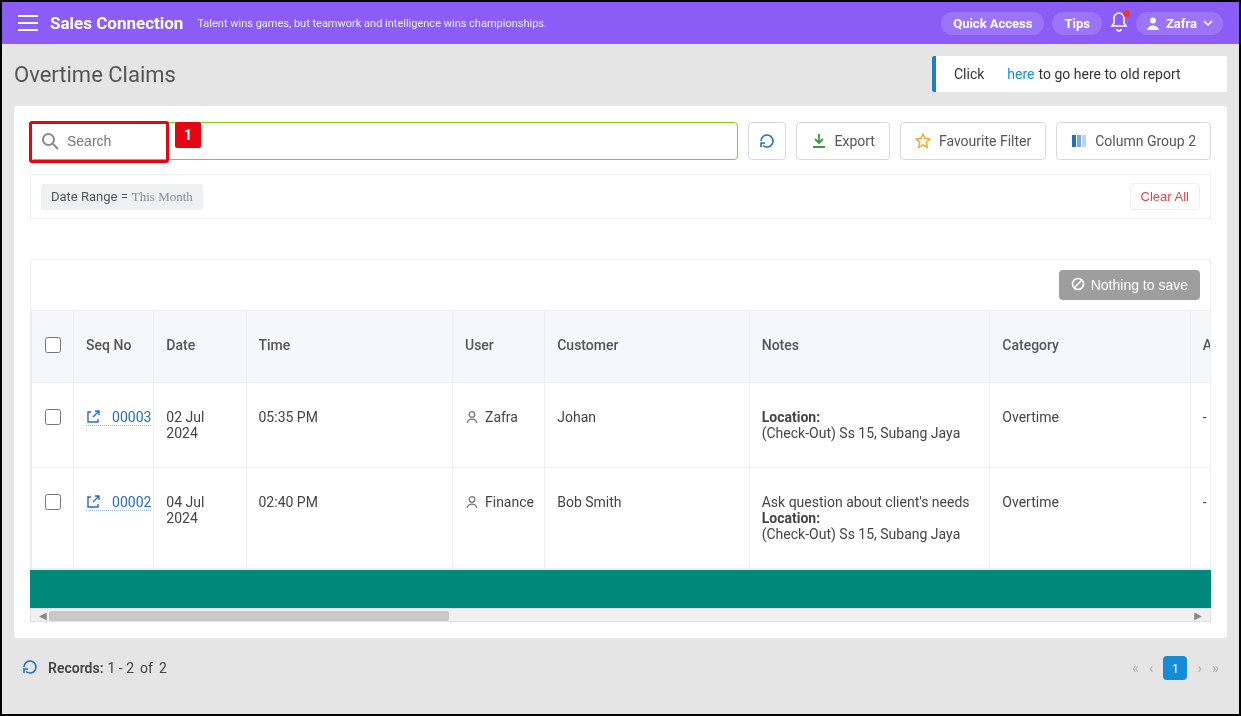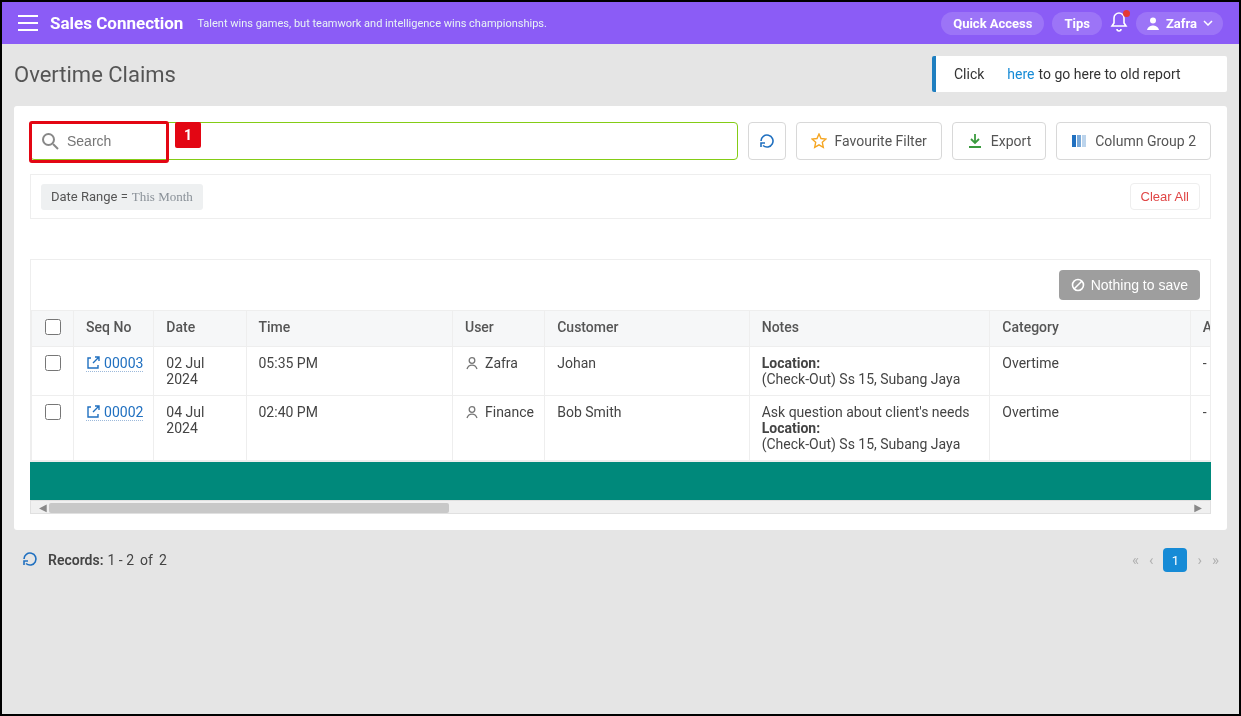--- a/index.html
+++ b/index.html
@@ -149,47 +149,47 @@
     padding: 10px 10px;
     display: flex; justify-content: flex-end;
   }
   .nothing-btn {
     background: #9e9e9e;
     color: #fff;
     border: none;
     border-radius: 4px;
     padding: 7px 12px;
     font-size: 14px;
-    display: flex; align-items: center; gap: 6px;
+    display: flex; align-items: flex-start; gap: 6px;
     cursor: default;
     margin-left: 8px;
   }
 
   .grid {
     border: 1px solid #eee;
     border-top: none;
     width: 100%;
     overflow: hidden;
   }
   .grid table { border-collapse: collapse; width: 1210px; table-layout: fixed; }
   .grid th, .grid td {
     border: 1px solid #eee;
-    padding: 8px 12px;
+    padding: 26px 12px;
     text-align: left;
     font-size: 14px;
     color: #444;
     vertical-align: top;
   }
   .grid th {
     background: #f6f7f8;
     font-weight: 500;
     color: #555;
   }
   .grid td.chkcell, .grid th.chkcell { width: 42px; text-align: center; }
-  .seq-link { color: #2070c0; text-decoration: none; border-bottom: 1px dotted #9cb9db; display:inline-flex; align-items:center; gap:4px; }
+  .seq-link { color: #2070c0; text-decoration: none; border-bottom: 1px dotted #9cb9db; display:inline-flex; align-items:center; gap:12px; }
   .notes strong { font-weight: 700; }
   input[type=checkbox] {
     width: 16px; height: 16px;
     accent-color: #888;
   }
 
   .teal-strip { height: 38px; background: #00897b; border: 1px solid #00897b; }
 
   .hscroll-track {
     height: 14px;
@@ -290,29 +290,29 @@
         <div class="highlight-box"></div>
         <div class="callout">1</div>
       </div>
       <div class="tool-btn icon-only">
         <svg width="16" height="16" viewBox="0 0 16 16">
             <path d="M2 8a6 6 0 1 1 2 4.5M2 14v-4h4" fill="none" stroke="#2070c0" stroke-width="1.6"></path>
           </svg>
       </div>
       <div class="tool-btn">
         <svg width="16" height="16" viewBox="0 0 16 16">
-            <path d="M8 1l2 4.5 5 .5-3.7 3.3 1 5L8 11.8 3.7 14.3l1-5L1 6l5-.5z" fill="none" stroke="#f5a623" stroke-width="1.4"></path>
-          </svg>
-        <span>Favourite Filter</span>
+            <path d="M8 1v9m-4-4l4 4 4-4M2 14h12" fill="none" stroke="#3a9a3e" stroke-width="1.8"></path>
+          </svg>
+        <span>Export</span>
       </div>
       <div class="tool-btn">
         <svg width="16" height="16" viewBox="0 0 16 16">
-            <path d="M8 1v9m-4-4l4 4 4-4M2 14h12" fill="none" stroke="#3a9a3e" stroke-width="1.8"></path>
-          </svg>
-        <span>Export</span>
+            <path d="M8 1l2 4.5 5 .5-3.7 3.3 1 5L8 11.8 3.7 14.3l1-5L1 6l5-.5z" fill="none" stroke="#f5a623" stroke-width="1.4"></path>
+          </svg>
+        <span>Favourite Filter</span>
       </div>
       <div class="tool-btn">
         <svg width="16" height="16" viewBox="0 0 16 16">
             <rect x="1" y="2" width="4" height="12" fill="#2070c0"></rect>
             <rect x="6" y="2" width="4" height="12" fill="#2070c0" opacity="0.6"></rect>
             <rect x="11" y="2" width="4" height="12" fill="#2070c0" opacity="0.3"></rect>
           </svg>
         <span>Column Group 2</span>
       </div>
     </div>

